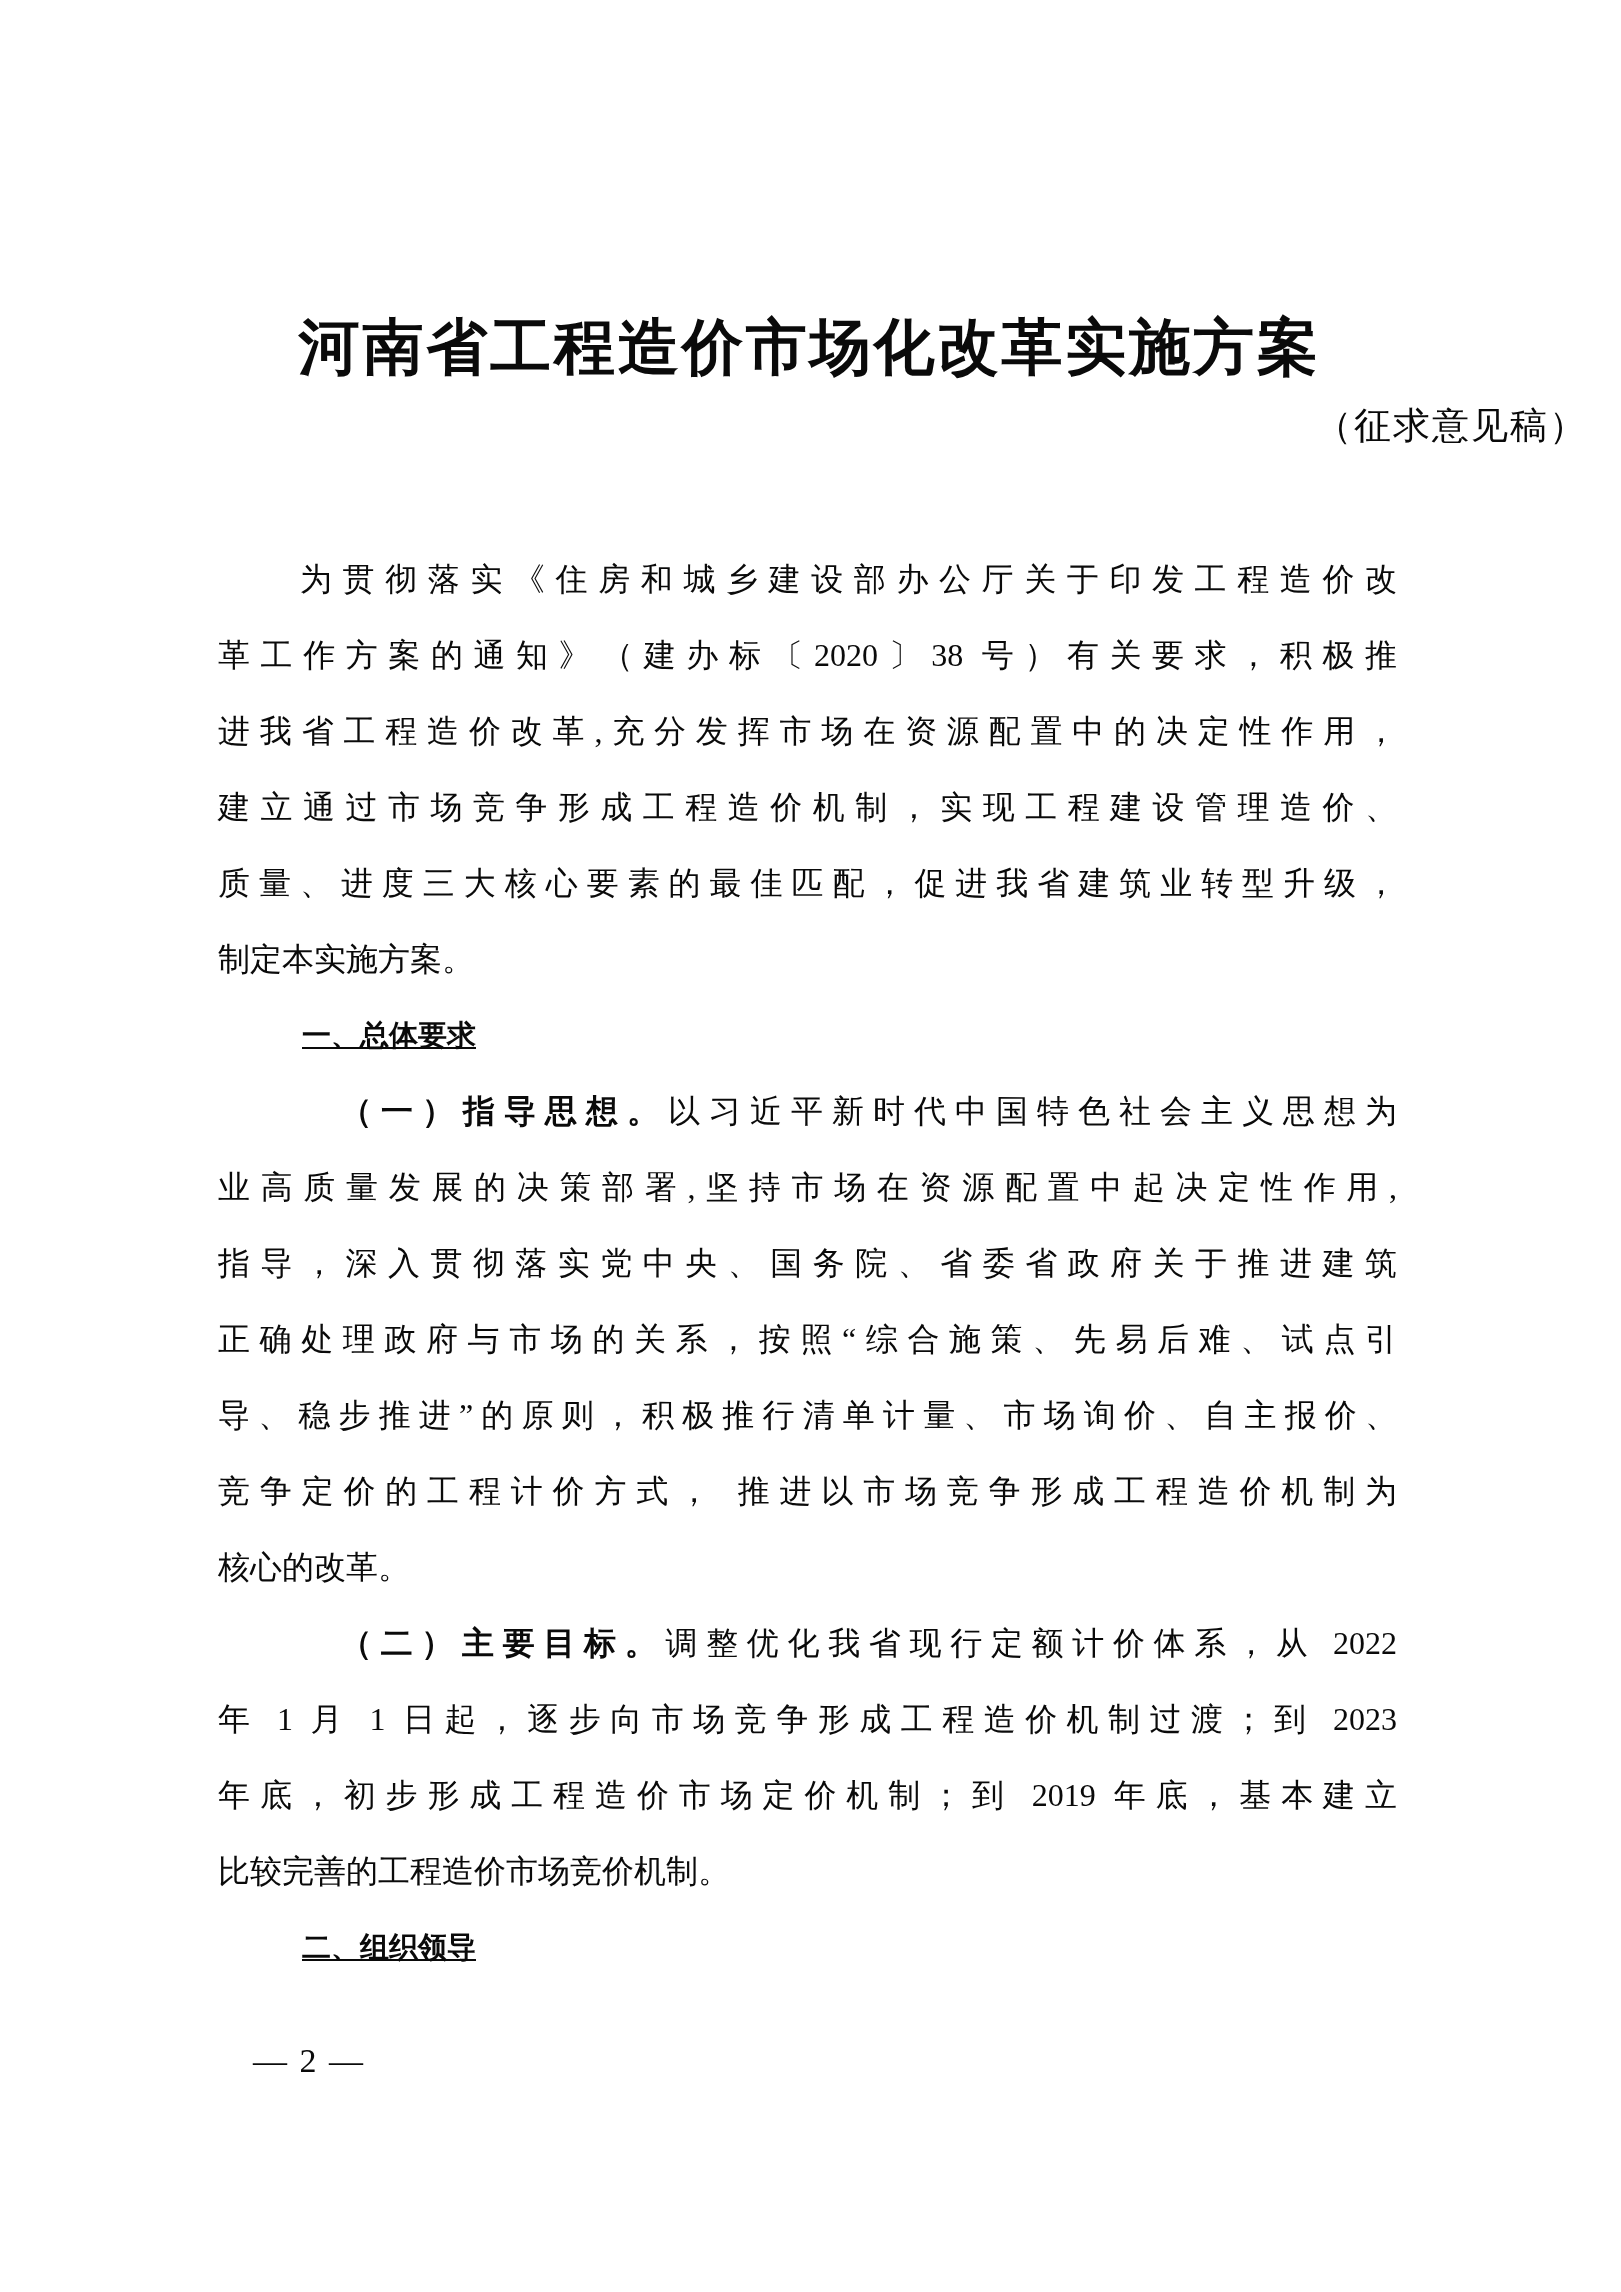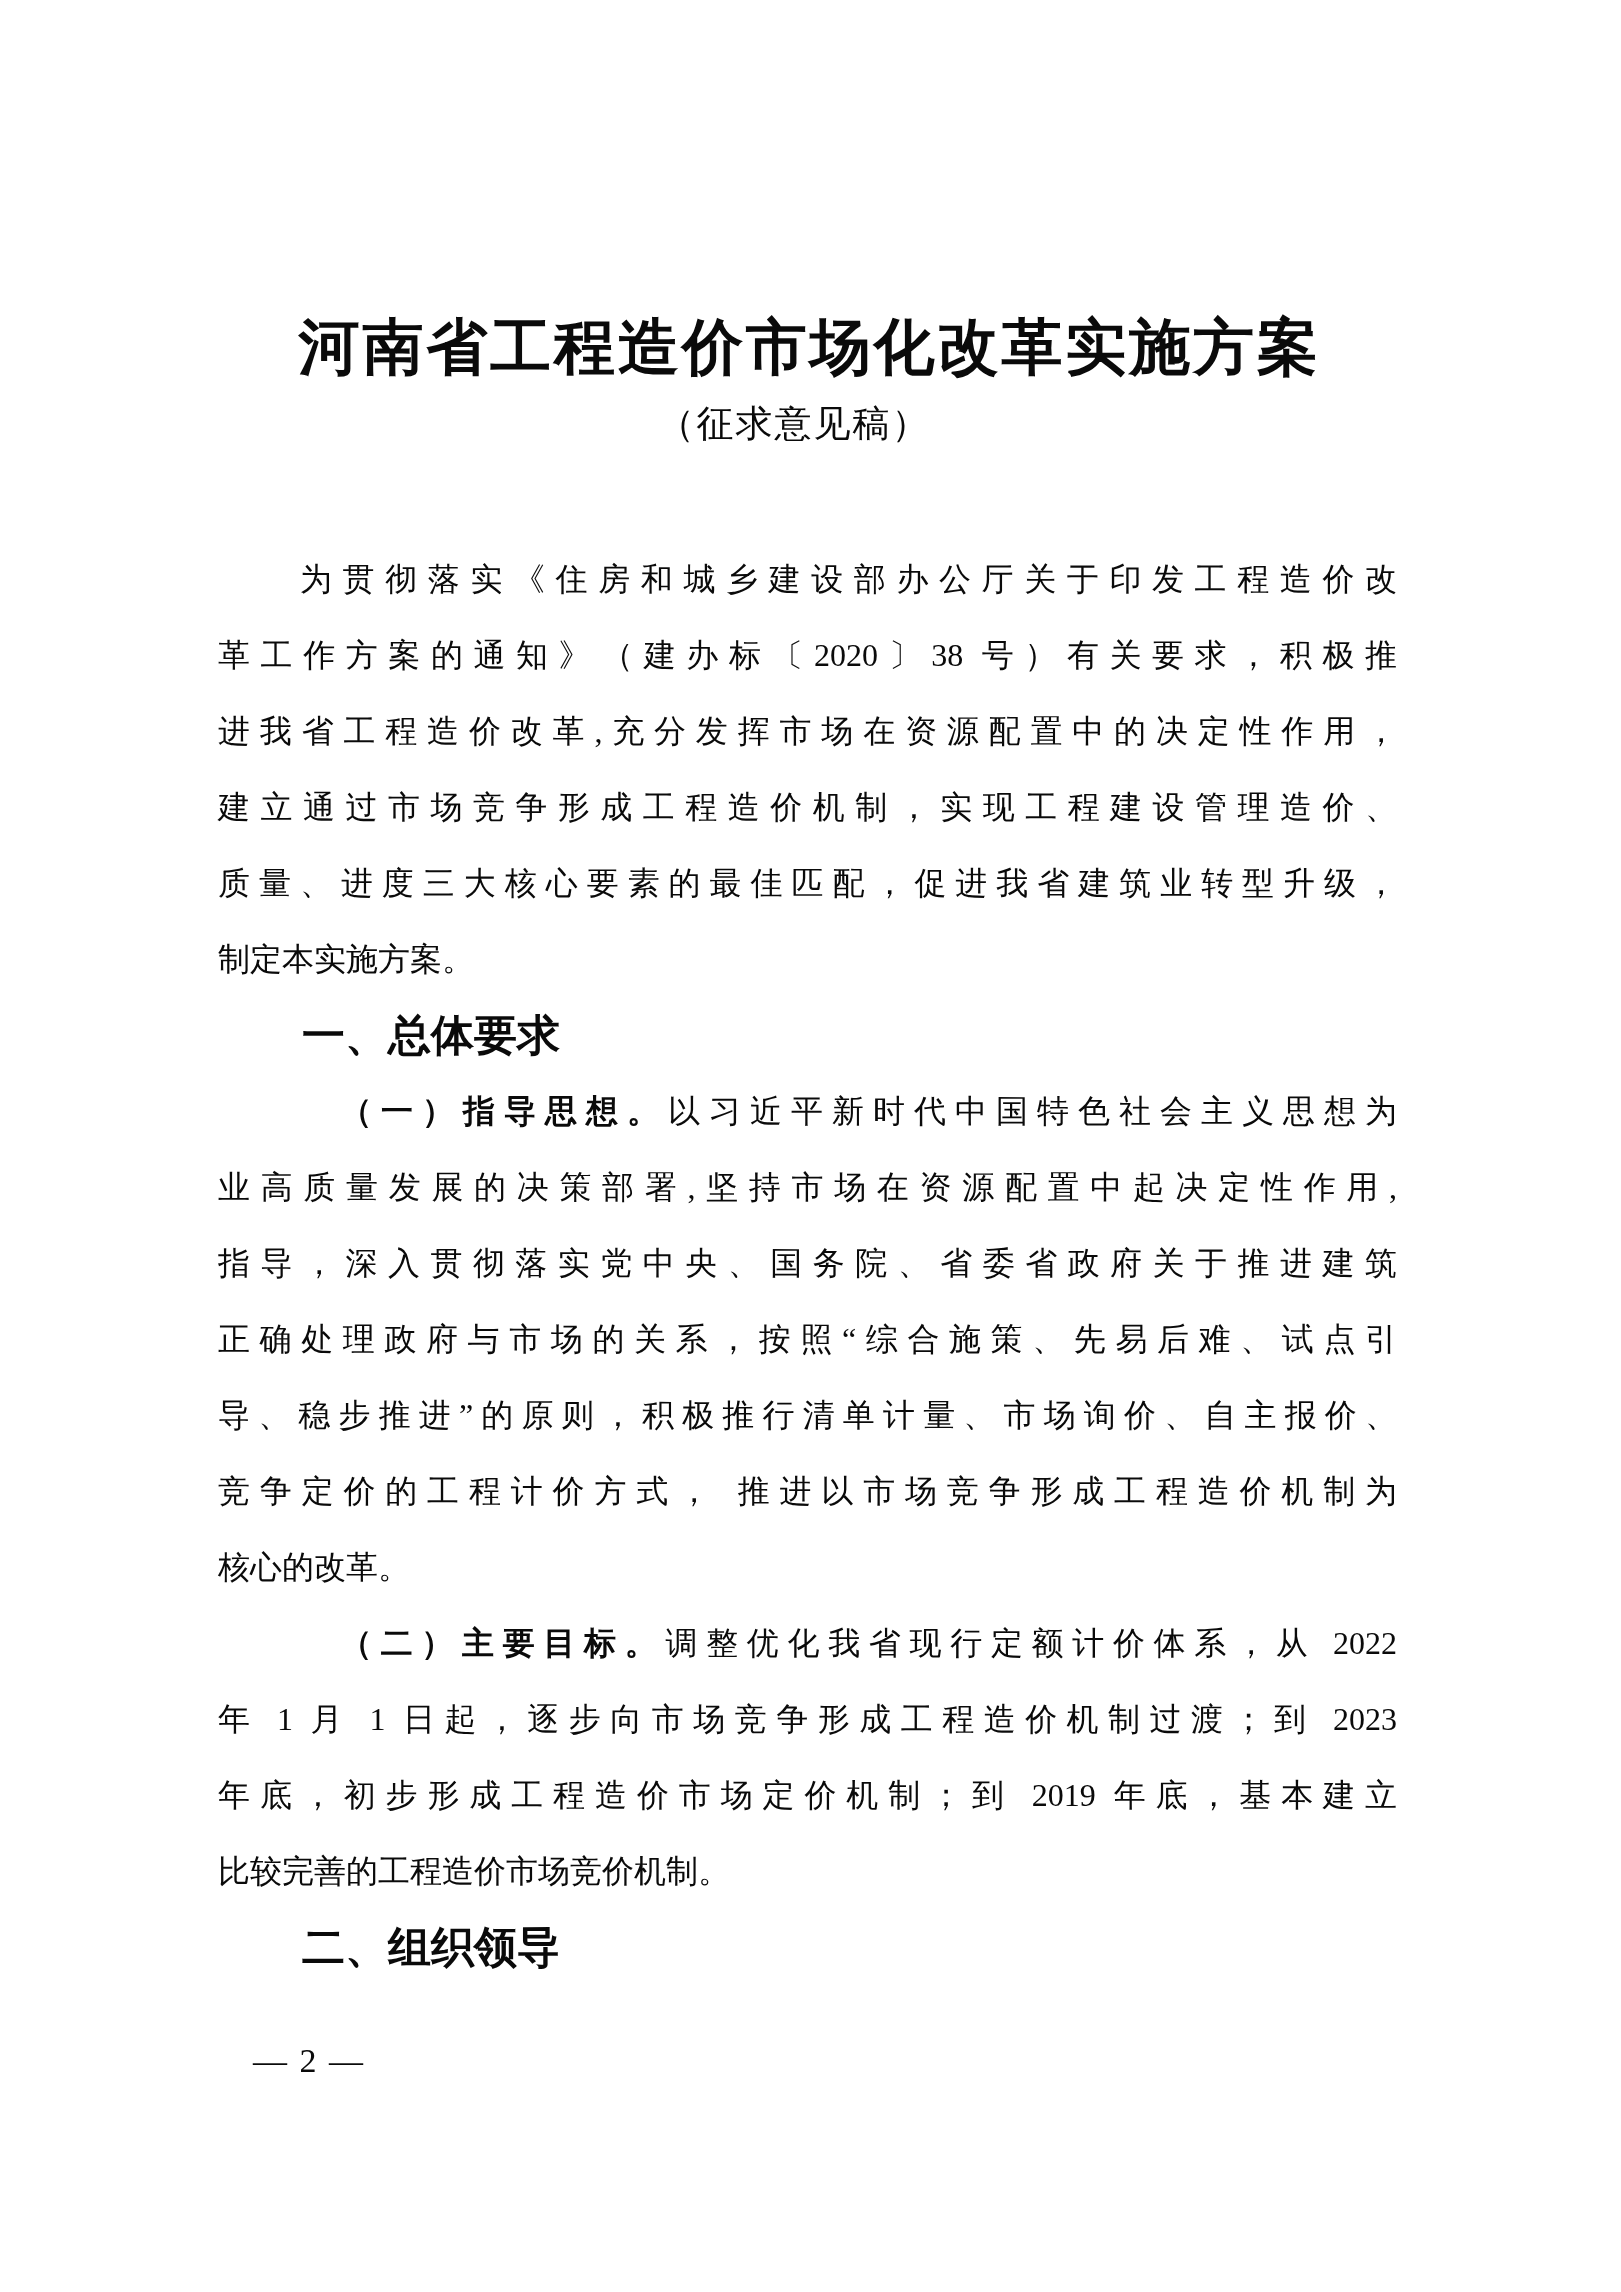--- a/index.html
+++ b/index.html
@@ -26,25 +26,25 @@
     line-height: 1.1;
     font-weight: bold;
     letter-spacing: 2.9px;
     font-family: "Liberation Serif", "DejaVu Serif", serif;
   }
   .subtitle {
     position: absolute;
     top: 404px;
     left: 0;
     width: 100%;
-    text-align: center;
+    text-align: right;
     font-size: 37px;
     line-height: 1.2;
     letter-spacing: 2px;
-    font-family: Liberation Mono, monospace;
+    font-family: Liberation Serif, serif;
   }
   .body-col {
     position: absolute;
     top: 541px;
     left: 218px;
     width: 1179px;
   }
   .ln {
     font-size: 32px;
     line-height: 76px;
@@ -54,24 +54,25 @@
   .ln.j {
     text-align: justify;
     text-align-last: justify;
   }
   .ln.indent {
     text-indent: 82px;
   }
   .ln.hd {
     font-family: "Liberation Sans", "DejaVu Sans", sans-serif;
     font-weight: bold;
-    font-size: 43px;
+    font-size: 29px;
     text-indent: 84px;
     text-align: right;
     text-align-last: left;
+    text-decoration: underline;
   }
   .lbl {
     font-weight: bold;
     margin-left: 40px;
   }
   .footer {
     position: absolute;
     top: 2041px;
     left: 253px;
     font-size: 34px;

